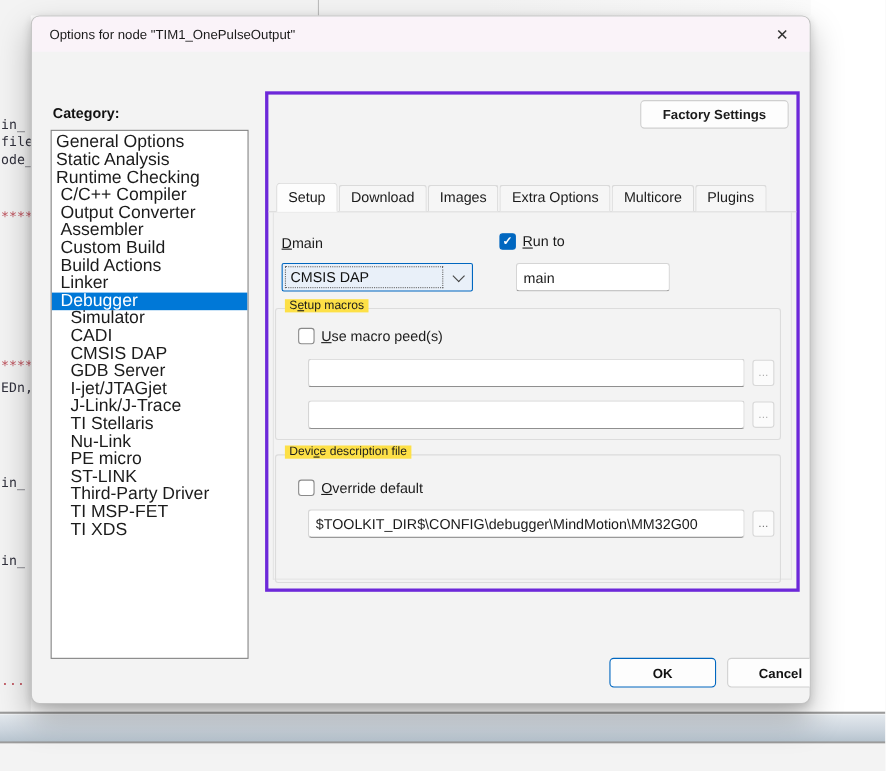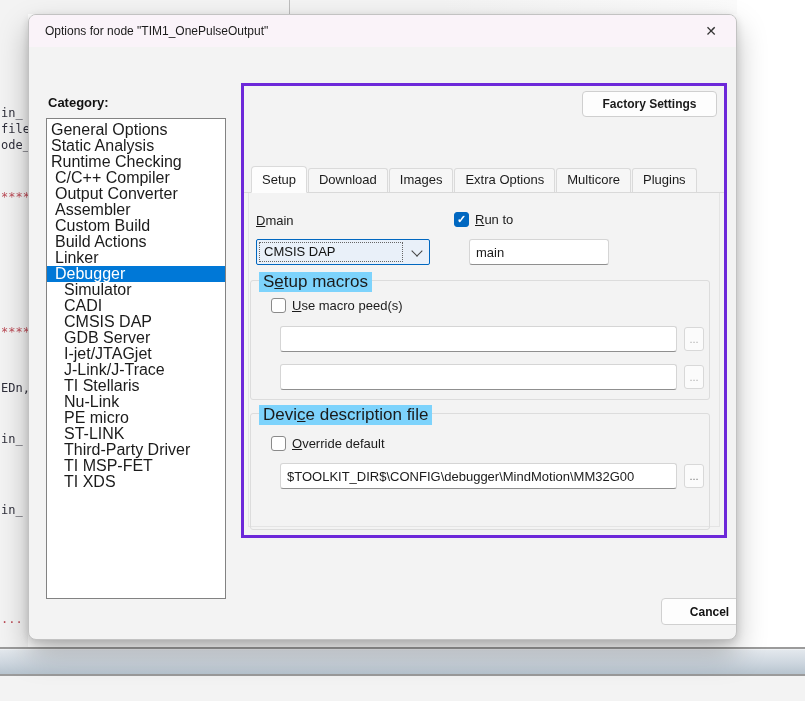--- a/index.html
+++ b/index.html
@@ -52,21 +52,21 @@
   .checkbox{width:15px;height:15px;border:1px solid #8a8a8a;border-radius:3px;background:#fff;box-sizing:border-box;display:inline-flex;align-items:center;justify-content:center;font-size:11px;font-weight:bold;color:#fff;cursor:pointer;flex:0 0 auto;}
   .checkbox.checked{background:#0067c0;border-color:#0067c0;}
   .runto-row{left:210px;top:126px;}
 
   .field{position:absolute;height:26px;border:1px solid #d5d5d5;border-bottom-color:#8f8f8f;border-radius:3px;background:#fff;font:13px "Liberation Sans",sans-serif;padding:0 6px;box-sizing:border-box;color:#1b1b1b;outline:none;}
   .runto-input{left:225px;top:153px;width:140px;}
 
   .group{position:absolute;left:6px;width:460px;border:1px solid #dcdcdc;border-radius:3px;box-sizing:border-box;}
   .group-macros{top:194px;height:120px;}
   .group-device{top:327px;height:117px;}
-  .legend{position:absolute;top:-9px;left:8px;background:#7dd3fc;padding:0 4px;font-size:17px;color:#1b1b1b;white-space:nowrap;}
+  .legend{position:absolute;top:-9px;left:8px;background:#fde047;padding:0 4px;font-size:11px;color:#1b1b1b;white-space:nowrap;}
   .macros-check{left:20px;top:17px;}
   .device-check{left:20px;top:22px;}
   .gfield{left:29px;width:397px;}
   .f1{top:45px;} .f2{top:83px;} .fdev{top:49px;}
   .browse{position:absolute;left:433px;width:20px;height:24px;background:#fbfbfb;border:1px solid #d8d8d8;border-radius:3px;font:11px "Liberation Sans",sans-serif;color:#b0b0b0;line-height:10px;padding:0;}
   .b1{top:46px;} .b2{top:84px;} .bdev{top:50px;color:#7a7a7a;}
 
   .btn{position:absolute;top:583px;width:97px;height:27px;background:#fdfdfd;border:1px solid #d0d0d0;border-radius:4px;font:bold 12px "Liberation Sans",sans-serif;color:#111;}
   .ok{left:525px;border-color:#0067c0;}
   .cancel{left:632px;}
@@ -75,21 +75,21 @@
 <body>
 
 <div class="canvas">
 
   <div class="bg-left" id="code-frags">
       <div class="frag" style="top: 106px; color: rgb(48, 48, 60);">in_</div>
       <div class="frag" style="top: 122px; color: rgb(48, 48, 60);">file</div>
       <div class="frag" style="top: 138px; color: rgb(48, 48, 60);">ode_</div>
       <div class="frag" style="top: 190px; color: rgb(187, 74, 85);">****</div>
       <div class="frag" style="top: 325px; color: rgb(187, 74, 85);">****</div>
-      <div class="frag" style="top: 345px; color: rgb(48, 48, 60); margin-top: 36px;">EDn,</div>
+      <div class="frag" style="top: 345px; color: rgb(48, 48, 60);">EDn,</div>
       <div class="frag" style="top: 432px; color: rgb(48, 48, 60);">in_</div>
       <div class="frag" style="top: 503px; color: rgb(48, 48, 60);">in_</div>
       <div class="frag" style="top: 612px; color: rgb(187, 74, 85);">...</div>
     </div>
   <div class="bg-topstrip"></div>
   <div class="bg-vline"></div>
   <div class="bar-line1"></div>
   <div class="bar-grad"></div>
   <div class="bar-line2"></div>
   <div class="bar-bottom"></div>
@@ -172,15 +172,16 @@
         <span class="legend"><span>Devi</span><span class="u">c</span><span>e description file</span></span>
         <div class="checkrow device-check">
           <span class="checkbox"></span>
           <span class="lbl"><span class="u">O</span><span>verride default</span></span>
         </div>
         <input class="field gfield fdev" value="$TOOLKIT_DIR$\CONFIG\debugger\MindMotion\MM32G00" style="">
         <button class="browse bdev">...</button>
       </div>
     </div>
 
+    <button class="btn ok">OK</button>
     <button class="btn cancel">Cancel</button>
   </div>
 </div>
 
 </body></html>

